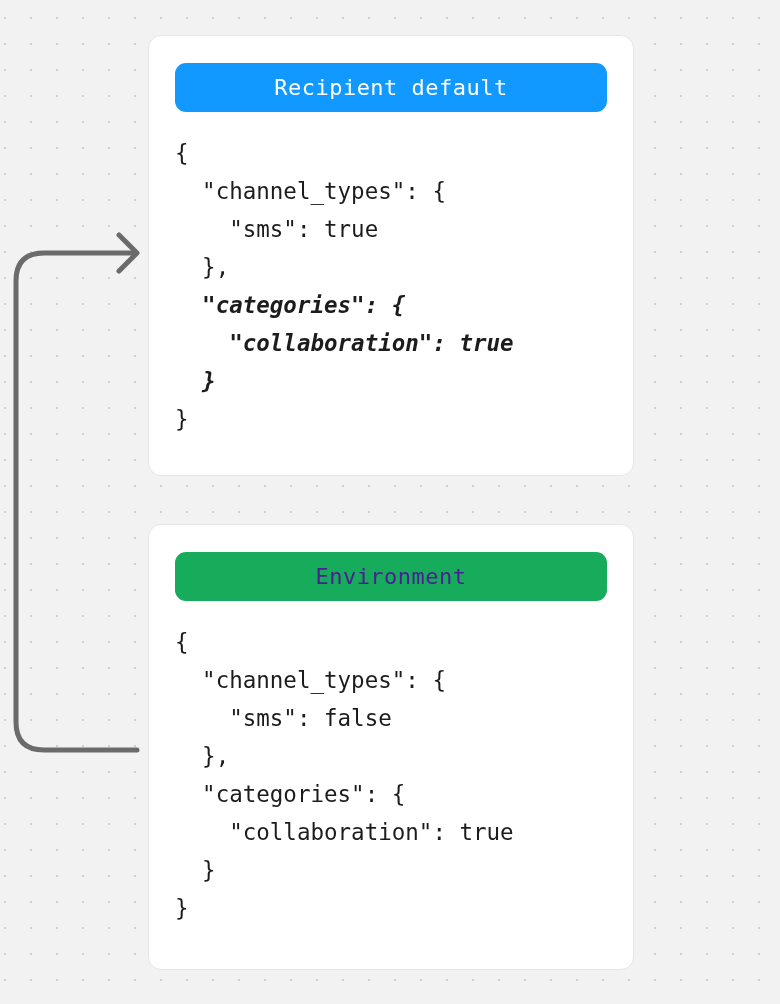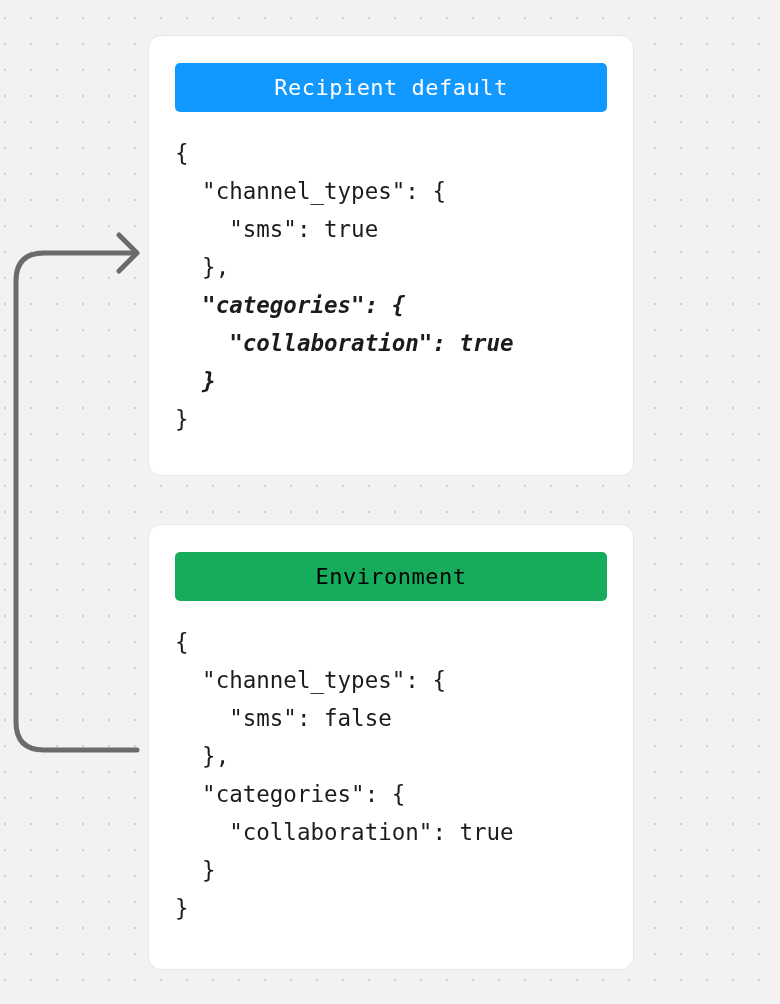--- a/index.html
+++ b/index.html
@@ -43,21 +43,21 @@
     top: 35px;
     height: 441px;
   }
   #card-environment {
     top: 524px;
     height: 446px;
   }
 
   .card-header {
     height: 49px;
-    border-radius: 5px;
+    border-radius: 11px;
     display: flex;
     align-items: center;
     justify-content: center;
     color: #ffffff;
     font-size: 22px;
     font-family: "DejaVu Sans Mono", "Liberation Mono", monospace;
     letter-spacing: 0.5px;
   }
 
   .code-block {
@@ -87,17 +87,17 @@
 </svg>
 
 <div class="card" id="card-recipient-default">
   <div class="card-header" id="header-recipient-default" style="background: rgb(17, 153, 255); color: rgb(255, 255, 255);">
     <span>Recipient default</span>
   </div>
   <div class="code-block" id="code-recipient-default"><span class="code-line">{</span><span class="code-line">  "channel_types": {</span><span class="code-line">    "sms": true</span><span class="code-line">  },</span><span class="code-line em">  "categories": {</span><span class="code-line em">    "collaboration": true</span><span class="code-line em">  }</span><span class="code-line">}</span></div>
 </div>
 
 <div class="card" id="card-environment">
-  <div class="card-header" id="header-environment" style="background: rgb(22, 172, 91); color: #000000;">
+  <div class="card-header" id="header-environment" style="background: rgb(22, 172, 91); color: #4c1d95;">
     <span>Environment</span>
   </div>
   <div class="code-block" id="code-environment"><span class="code-line">{</span><span class="code-line">  "channel_types": {</span><span class="code-line">    "sms": false</span><span class="code-line">  },</span><span class="code-line">  "categories": {</span><span class="code-line">    "collaboration": true</span><span class="code-line">  }</span><span class="code-line">}</span></div>
 </div>
 
 </body></html>

